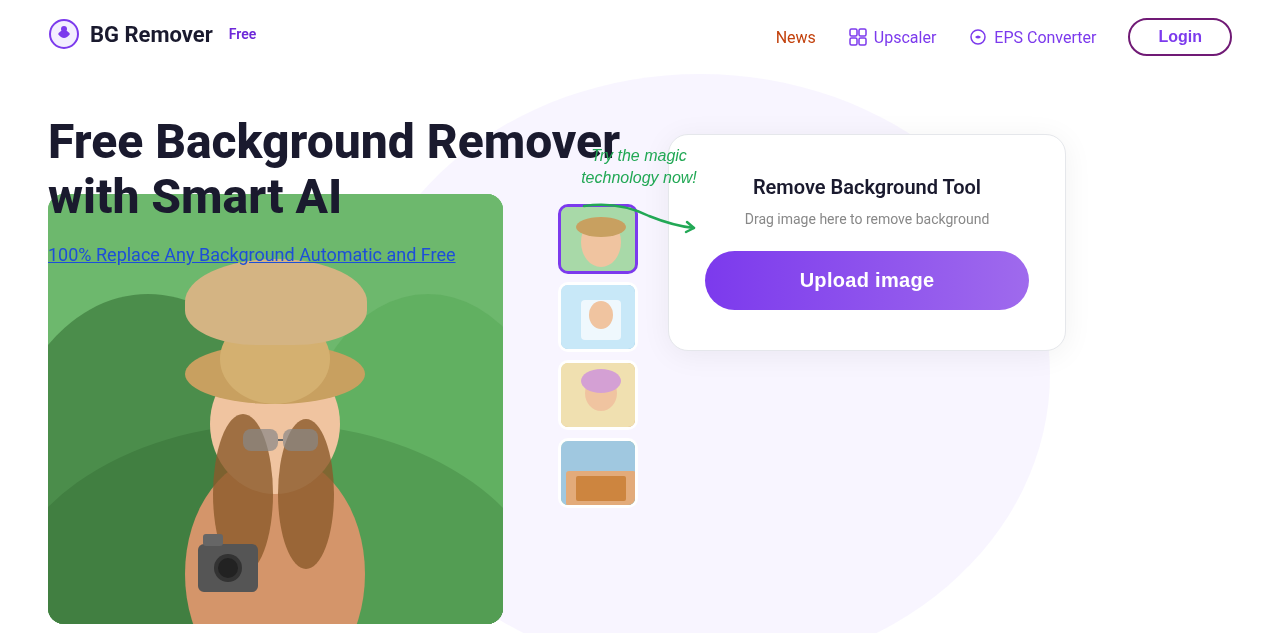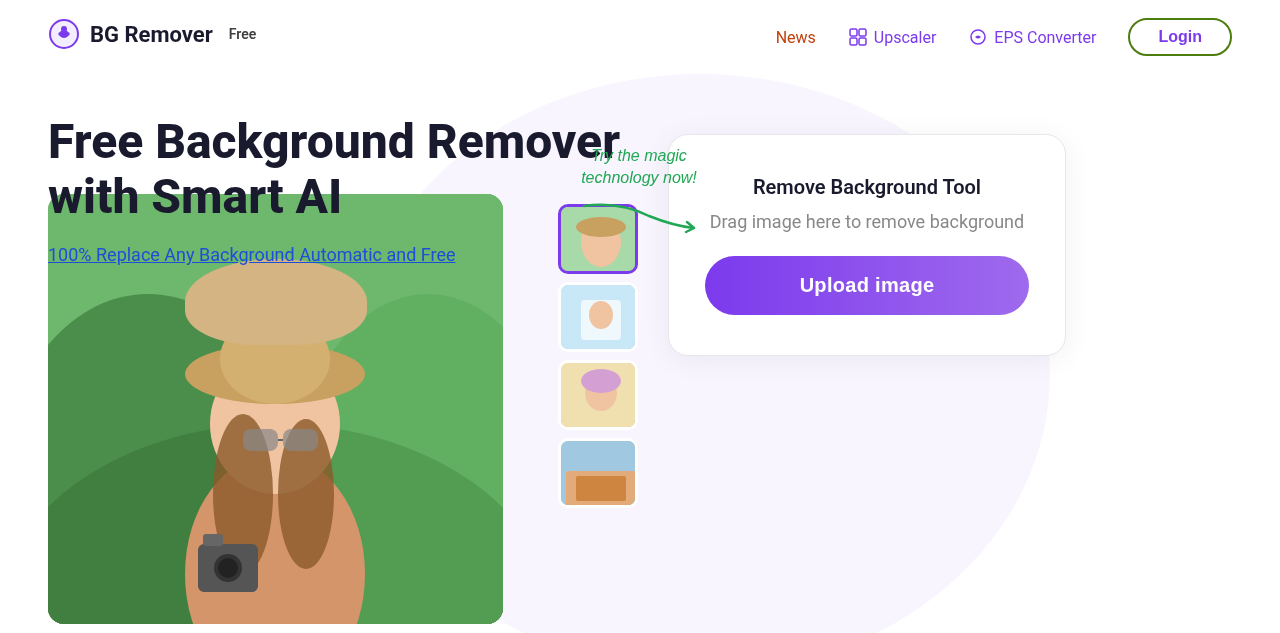--- a/index.html
+++ b/index.html
@@ -31,21 +31,21 @@
       height: 32px;
     }
     .logo-text {
       font-size: 22px;
       font-weight: 700;
       color: #1a1a2e;
     }
     .logo-free {
       font-size: 14px;
       font-weight: 600;
-      color: #404040;
+      color: #6d28d9;
       margin-left: 6px;
     }
     .nav-links {
       display: flex;
       align-items: center;
       gap: 32px;
     }
     .nav-link {
       display: flex;
       align-items: center;
@@ -59,21 +59,21 @@
       color: #c2410c;
       font-size: 16px;
       cursor: pointer;
       text-decoration: none;
     }
     .nav-icon {
       width: 20px;
       height: 20px;
     }
     .login-btn {
-      border: 2px solid #4d7c0f;
+      border: 2px solid #701a75;
       color: #7c3aed;
       background: #fff;
       border-radius: 50px;
       padding: 8px 28px;
       font-size: 16px;
       font-weight: 600;
       cursor: pointer;
     }
 
     
@@ -221,21 +221,21 @@
     }
 
     .panel-title {
       font-size: 20px;
       font-weight: 600;
       color: #1a1a2e;
       text-align: center;
       margin-bottom: 12px;
     }
     .panel-subtitle {
-      font-size: 18px;
+      font-size: 14px;
       color: #888;
       text-align: center;
       margin-bottom: 24px;
     }
     .upload-btn {
       width: 100%;
       padding: 18px;
       background: linear-gradient(90deg, #7c3aed, #9f6aed);
       color: #fff;
       border: none;

